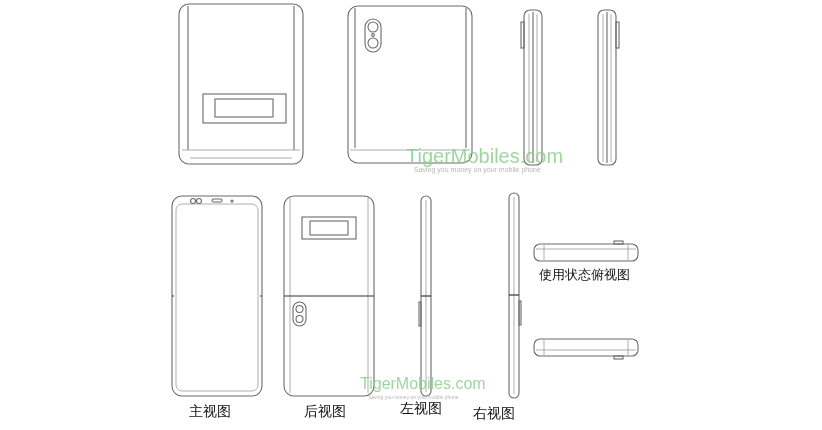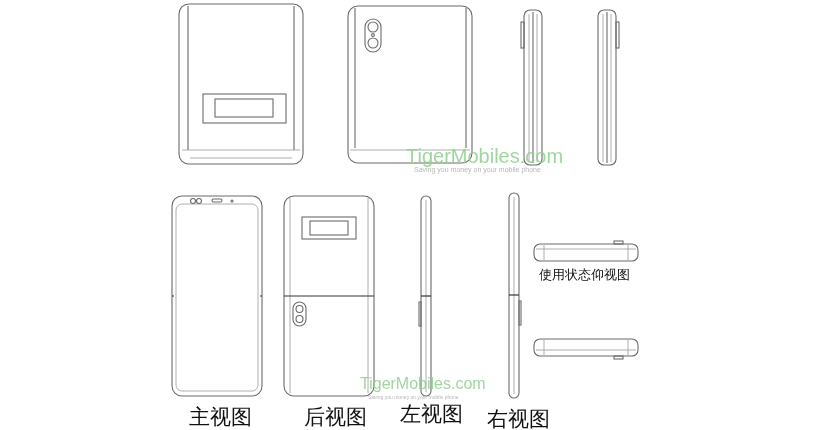--- a/index.html
+++ b/index.html
@@ -1,21 +1,21 @@
 <!DOCTYPE html>
 <html><head>
 <meta charset="utf-8">
 <style>
   html,body{margin:0;padding:0;background:#ffffff;}
   body{width:822px;height:430px;position:relative;overflow:hidden;font-family:"DejaVu Sans",sans-serif;}
   .canvas{position:absolute;left:0;top:0;width:822px;height:428px;}
   svg .ln{fill:none;stroke:#6b6b6b;stroke-width:1.1;}
   svg .lnl{fill:none;stroke:#9a9a9a;stroke-width:0.8;}
   svg .dk{fill:none;stroke:#333;stroke-width:1.2;}
-  .label{position:absolute;font-family:"DejaVu Serif",serif;color:#111;font-size:21px;white-space:nowrap;}
+  .label{position:absolute;font-family:"DejaVu Serif",serif;color:#111;font-size:14px;white-space:nowrap;}
   .label.small{font-size:13px;}
   .wm{position:absolute;color:#8fcf8f;font-family:"Liberation Sans",sans-serif;white-space:nowrap;opacity:0.85;}
   .wm .big{font-size:20px;letter-spacing:0px;display:block;line-height:20px;}
   .wm .tag{font-size:7px;color:#aaa;display:block;margin-left:8px;}
 </style>
 </head>
 <body>
 
 <div class="canvas">
 <svg width="822" height="430" viewBox="0 0 822 430" xmlns="http://www.w3.org/2000/svg">
@@ -116,15 +116,15 @@
   <span class="tag">Saving you money on your mobile phone</span>
 </div>
 <div class="wm" style="left:360px;top:374px;">
   <span class="big" style="font-size:16px;">TigerMobiles.com</span>
   <span class="tag" style="font-size:5px;">Saving you money on your mobile phone</span>
 </div>
 
 <div class="label" style="left:189px;top:403px;">主视图</div>
 <div class="label" style="left:304px;top:403px;font-family:Liberation Serif, serif;">后视图</div>
 <div class="label" style="left:400px;top:400px;">左视图</div>
-<div class="label" style="left:487px;top:405px;">右视图</div>
-<div class="label small" style="left:539px;top:266px;">使用状态仰视图</div>
+<div class="label" style="left:473px;top:405px;">右视图</div>
+<div class="label small" style="left:539px;top:266px;">使用状态俯视图</div>
 </div>
 
 </body></html>

